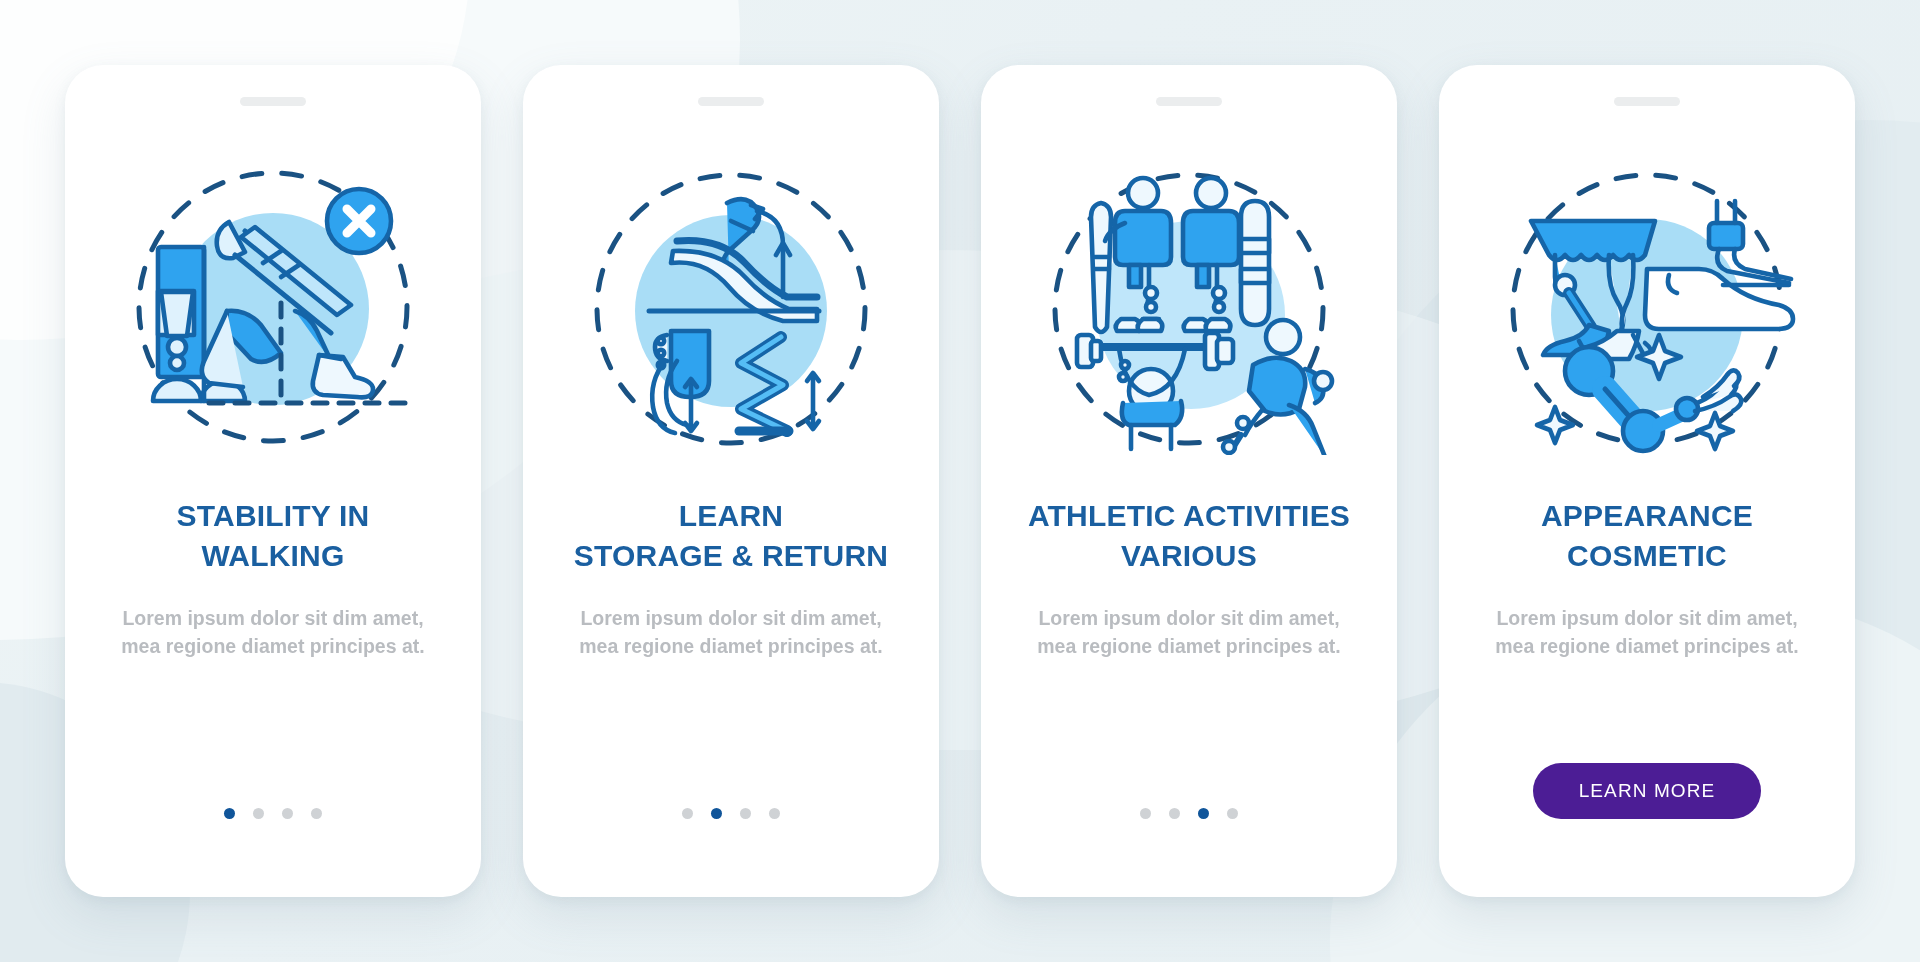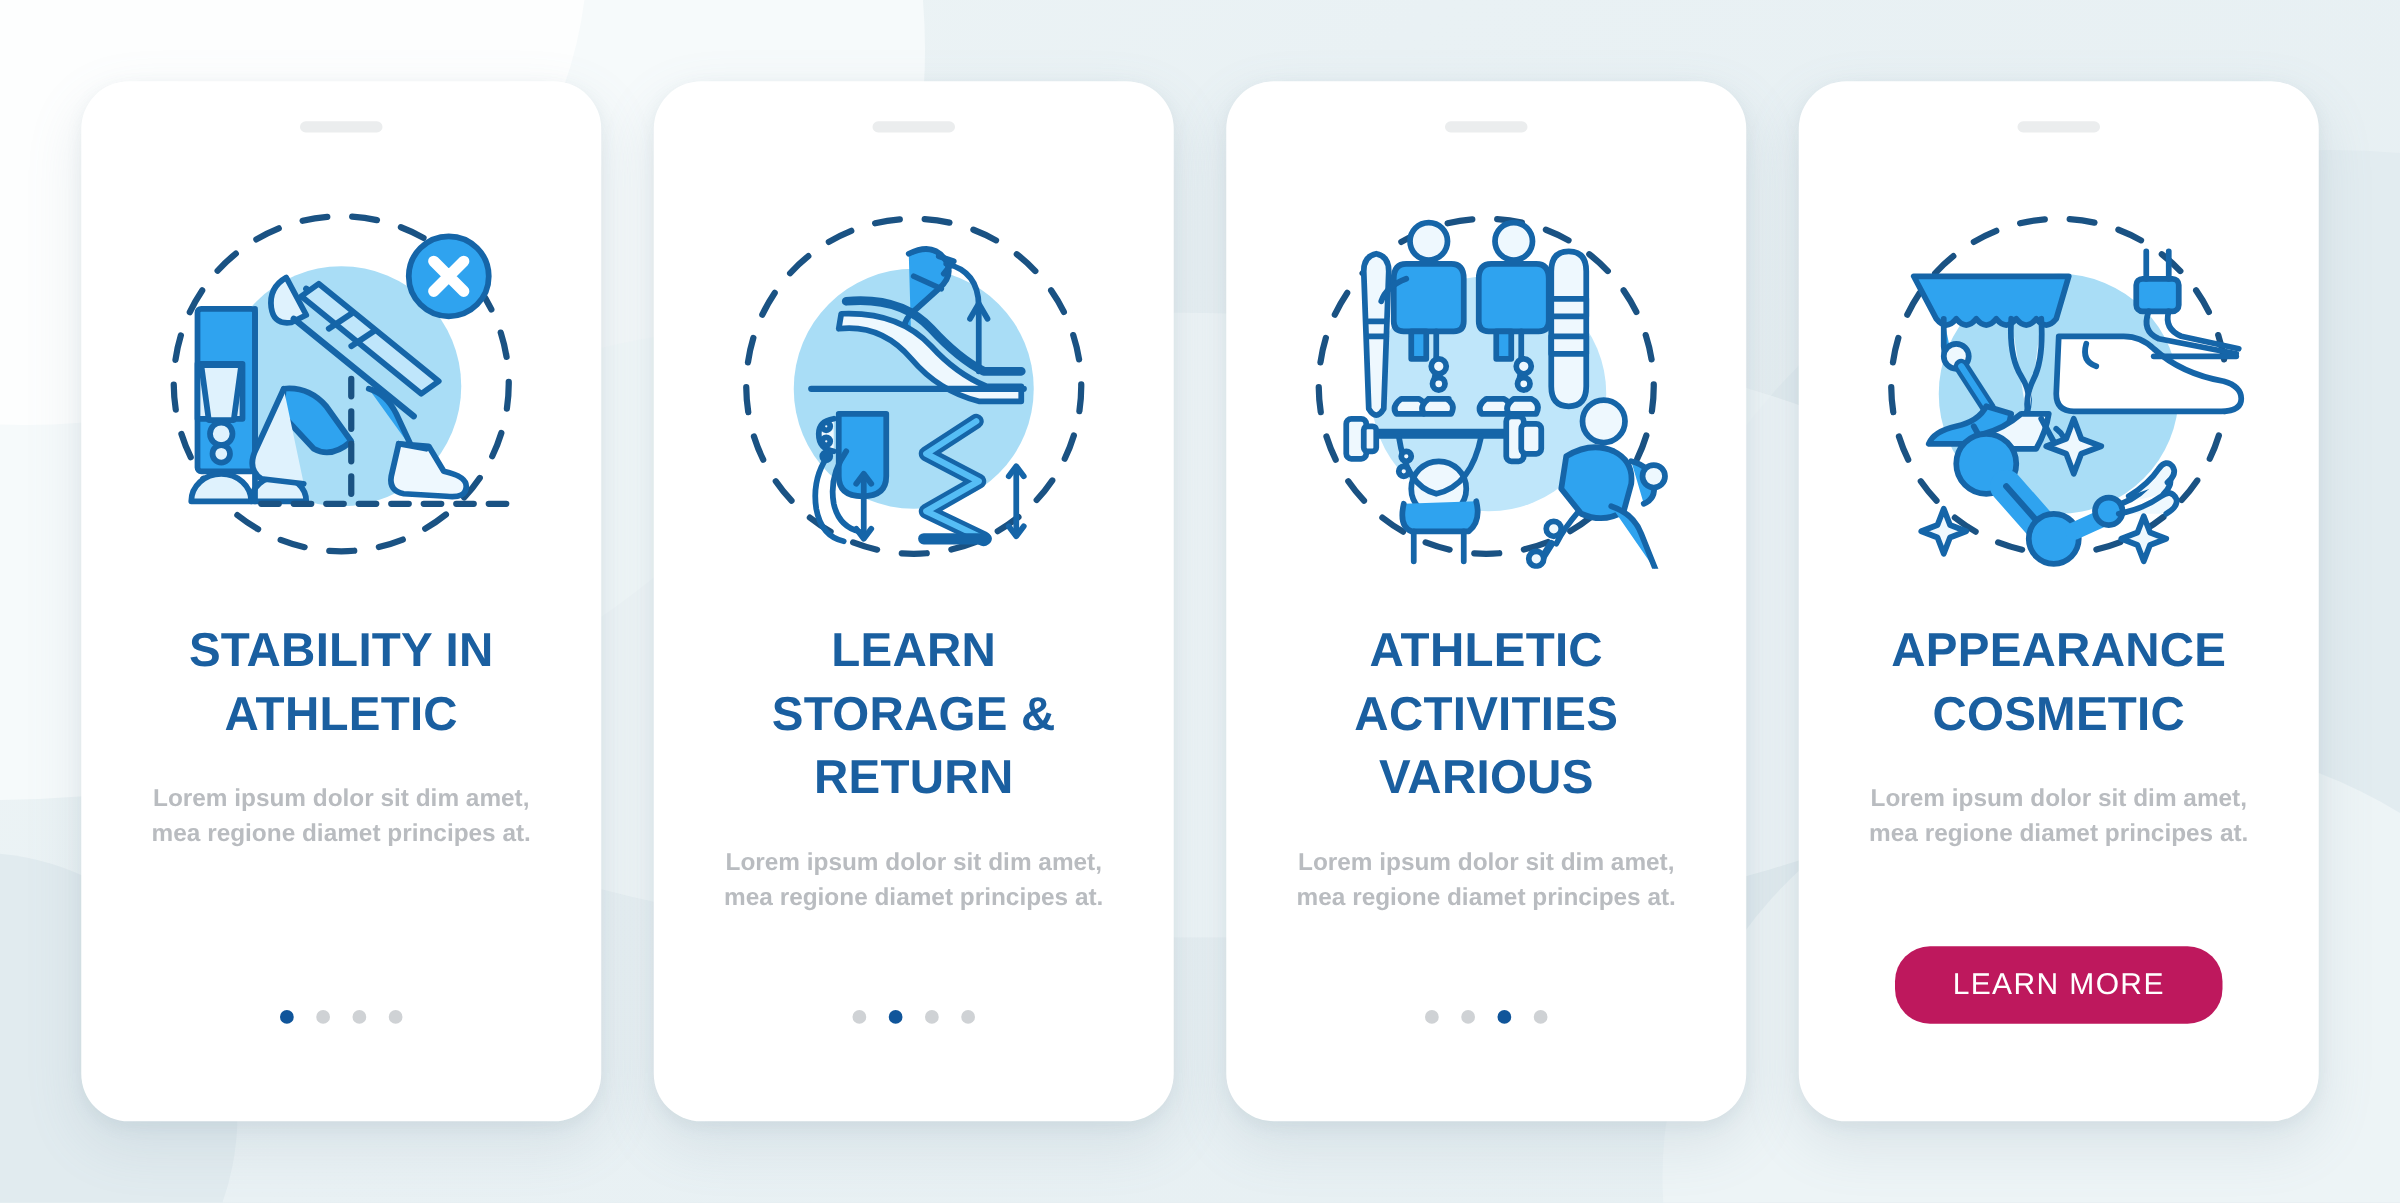--- a/index.html
+++ b/index.html
@@ -104,21 +104,21 @@
     align-items: center;
     justify-content: center;
     flex: none;
   }
   .illo { display: block; }
 
   
   .card-title {
     margin-top: 24px;
     padding: 0 26px;
-    font-size: 38px;
+    font-size: 30px;
     line-height: 1.33;
     font-weight: bold;
     color: #1a5fa0;
     text-align: center;
     letter-spacing: .2px;
   }
   .card-title .ln { display: block; }
 
   .card-body {
     margin-top: 28px;
@@ -143,24 +143,24 @@
   .dots { display: flex; gap: 18px; align-items: center; }
   .dot {
     width: 11px; height: 11px;
     border-radius: 50%;
     background: #cfd2d5;
   }
   .dot.active { background: #10559a; }
 
   .learn-more {
     border: none;
-    background: #be185d;
+    background: #4c1d95;
     color: #ffffff;
     font-family: "Liberation Sans", sans-serif;
-    font-size: 24px;
+    font-size: 19px;
     letter-spacing: 1.1px;
     padding: 17px 46px;
     border-radius: 28px;
     cursor: pointer;
   }
 </style>
 </head>
 <body>
 
 <div class="bg-base">
@@ -219,21 +219,21 @@
 
         <g>
           <circle cx="236" cy="62" r="32" fill="#2fa3ef" stroke="#1565a8" stroke-width="4.6"></circle>
           <path d="M224 50 l24 24 M248 50 l-24 24" stroke="#ffffff" stroke-width="9" stroke-linecap="round"></path>
         </g>
       </svg>
     </div>
 
     <div class="card-title">
       <span class="ln">STABILITY IN</span>
-      <span class="ln">ATHLETIC</span>
+      <span class="ln">WALKING</span>
     </div>
 
     <div class="card-body">Lorem ipsum dolor sit dim amet, mea regione diamet principes at.</div>
 
     <div class="footer">
       <div class="dots">
         <span class="dot active"></span>
         <span class="dot"></span>
         <span class="dot"></span>
         <span class="dot"></span>

